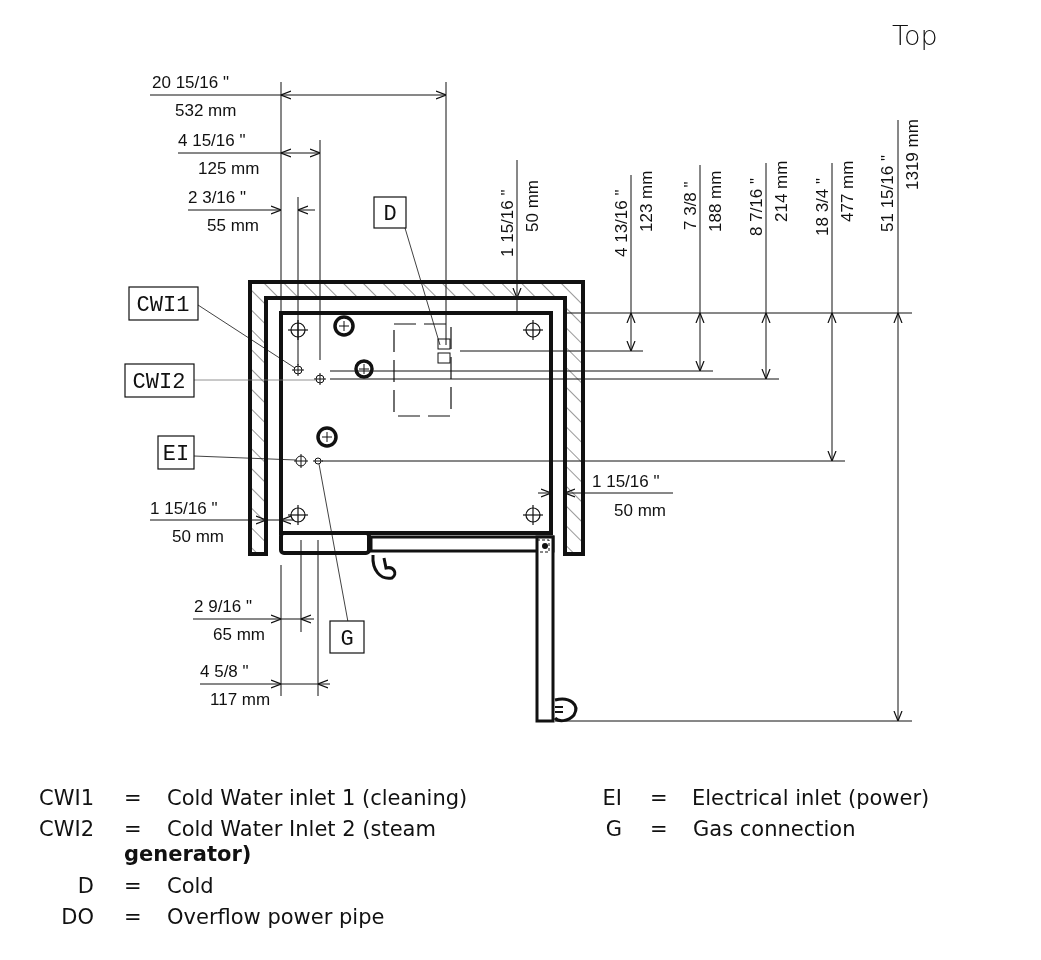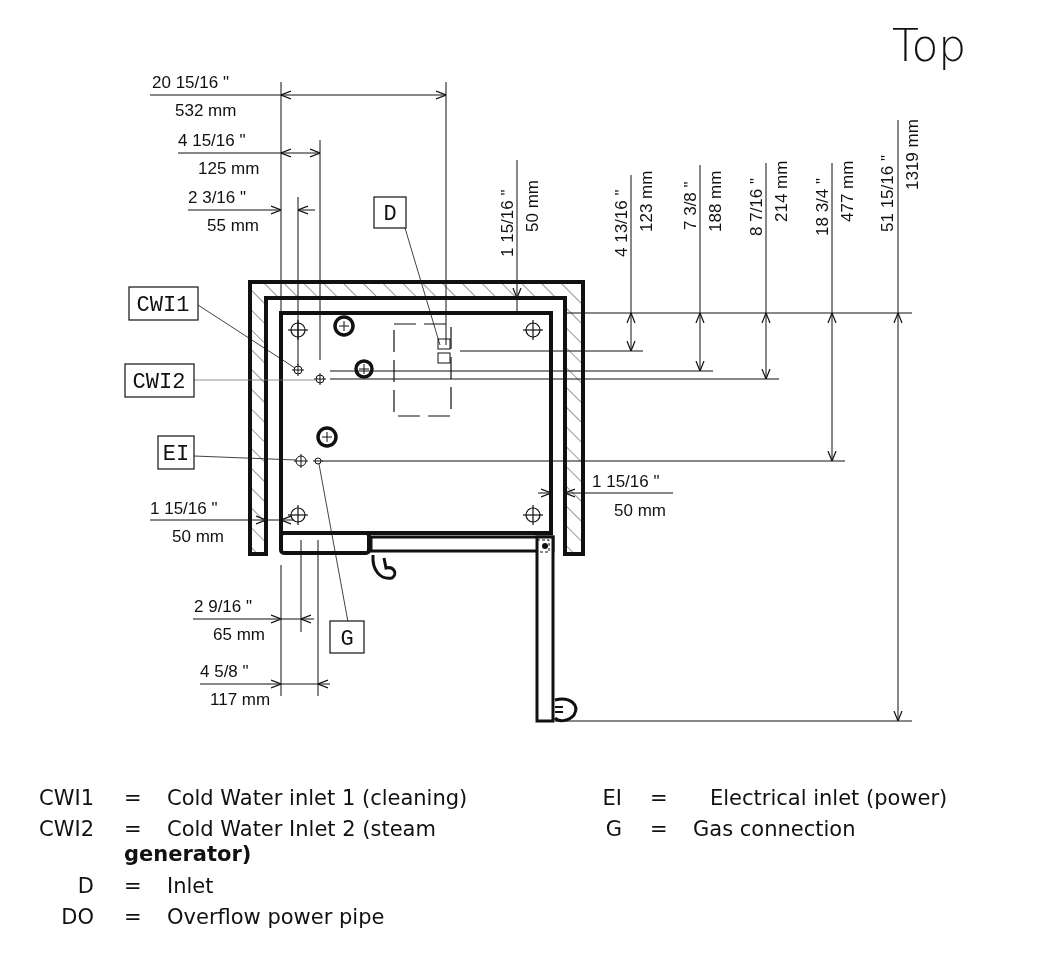--- a/index.html
+++ b/index.html
@@ -1,20 +1,20 @@
 <!DOCTYPE html>
 <html><head>
 <meta charset="utf-8">
 <style>
   html, body { margin:0; padding:0; background:#ffffff; }
   body { width:1041px; height:960px; position:relative; overflow:hidden; font-family:"DejaVu Sans", sans-serif; color:#111; }
   svg#drawing { position:absolute; left:0; top:0; }
   .dim { font-family:"Liberation Sans Narrow","Liberation Sans", sans-serif; font-size:17px; fill:#111; }
   .tag { font-family:"Liberation Mono", monospace; font-size:22px; fill:#111; }
-  .title { position:absolute; left:892px; top:20px; font-size:44px; font-family:"DejaVu Sans", sans-serif; font-weight:300; color:#111; }
+  .title { position:absolute; left:892px; top:20px; font-size:27px; font-family:"DejaVu Sans", sans-serif; font-weight:300; color:#111; }
   .legend { position:absolute; font-size:21px; font-family:"DejaVu Sans", sans-serif; color:#111; }
   .legend .row { position:absolute; white-space:nowrap; height:28px; }
   .legend .code { position:absolute; text-align:right; width:90px; }
   .legend .eq { position:absolute; }
   .legend .desc { position:absolute; }
 </style>
 </head>
 <body>
 
 <div class="title">Top</div>
@@ -267,33 +267,33 @@
     <span class="code" style="left:4px;">CWI2</span>
     <span class="eq" style="left:124px;">=</span>
     <span class="desc" style="left:167px;text-align:center;">Cold Water Inlet 2 (steam</span>
   </div>
   <div class="row" style="top:56px;">
     <span class="desc" style="left:124px;font-weight:bold;">generator)</span>
   </div>
   <div class="row" style="top:88px;">
     <span class="code" style="left:4px;">D</span>
     <span class="eq" style="left:124px;">=</span>
-    <span class="desc" style="left:167px;">Inlet</span>
+    <span class="desc" style="left:167px;">Cold</span>
   </div>
   <div class="row" style="top:119px;">
     <span class="code" style="left:4px;">DO</span>
     <span class="eq" style="left:124px;">=</span>
     <span class="desc" style="left:167px;">Overflow power pipe</span>
   </div>
 </div>
 
 <div class="legend" style="left:560px; top:786px; width:480px; height:70px;">
   <div class="row" style="top:0;">
     <span class="code" style="left:0; width:62px;">EI</span>
     <span class="eq" style="left:90px;">=</span>
-    <span class="desc" style="left:150px;">Electrical inlet (power)</span>
+    <span class="desc" style="left:132px;">Electrical inlet (power)</span>
   </div>
   <div class="row" style="top:31px;">
     <span class="code" style="left:0; width:62px;">G</span>
     <span class="eq" style="left:90px;">=</span>
     <span class="desc" style="left:133px;">Gas connection</span>
   </div>
 </div>
 
 </body></html>

